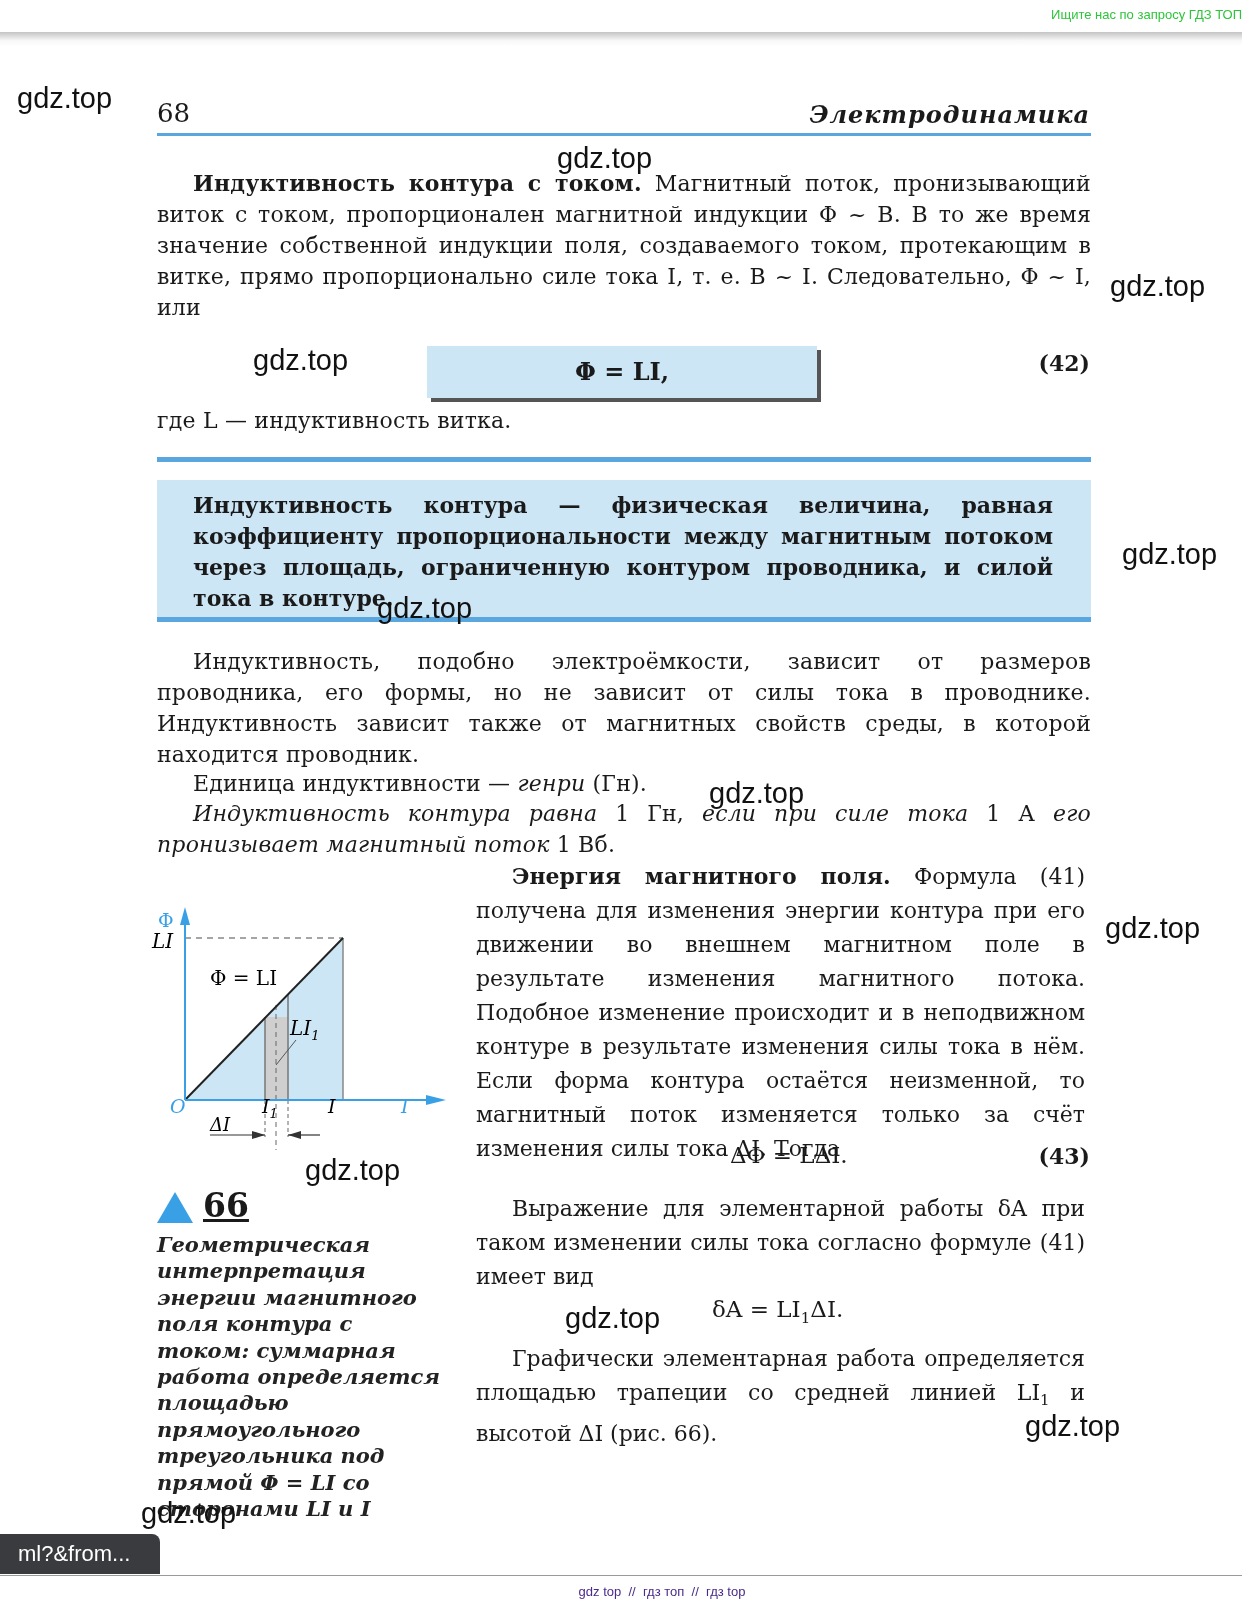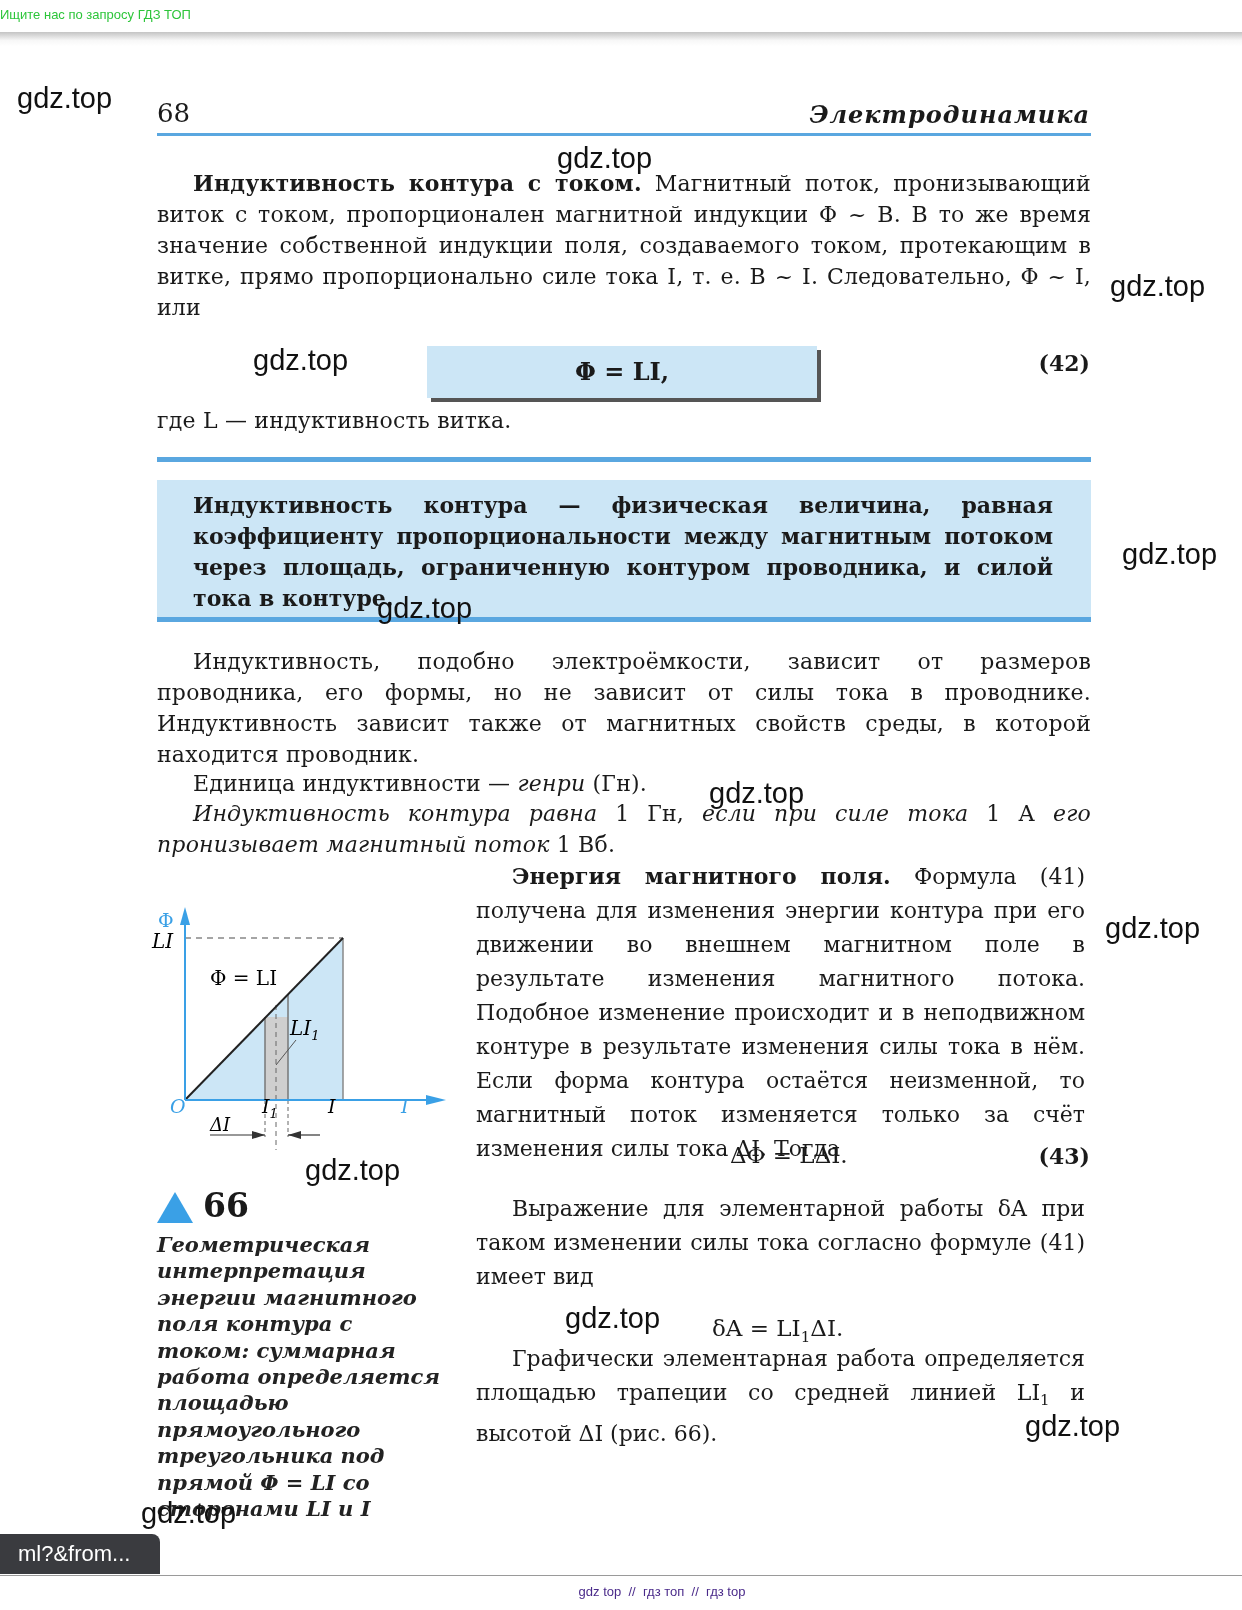--- a/index.html
+++ b/index.html
@@ -1,38 +1,38 @@
 <!DOCTYPE html>
 <html><head>
 <meta charset="utf-8">
 <style>
   html, body { margin: 0; padding: 0; }
   body { width: 1242px; height: 1610px; position: relative; background: #fff; overflow: hidden;
          font-family: "DejaVu Serif", serif; color: #1a1a1a; }
   .topbar { position: absolute; left: 0; top: 0; width: 1242px; height: 44px; background: #fff;
-            text-align: left; }
+            text-align: right; }
   .topbar span { font-family: "Liberation Sans", sans-serif; font-size: 13px; color: #2dc53a; line-height: 30px; }
   .topshadow { position: absolute; left: 0; top: 32px; width: 1242px; height: 14px;
                background: linear-gradient(#c4c4c4, #f7f7f7 60%, #fff); }
   .wm { position: absolute; font-family: "Liberation Sans", sans-serif; font-size: 29px; color: #111; margin-top: 12px; }
   .pagenum { position: absolute; left: 157px; top: 98px; font-size: 26px; font-weight: normal; }
   .section { position: absolute; right: 152px; top: 100px; font-size: 24px; font-weight: bold; font-style: italic; letter-spacing: 1px; }
   .hrule { position: absolute; left: 157px; width: 934px; background: #5aa7e0; }
   .p { position: absolute; left: 157px; width: 934px; font-size: 22px; line-height: 31px; text-align: justify; text-align-last: left; letter-spacing: 0.2px; }
   .b { font-weight: bold; }
   .i { font-style: italic; }
   .indent { text-indent: 36px; }
   .formula-box { position: absolute; left: 427px; top: 346px; width: 390px; height: 52px; background: #cce6f6;
                  box-shadow: 4px 4px 0 #555; text-align: center; font-size: 24px; line-height: 52px; font-weight: bold; }
   .eqnum { position: absolute; right: 152px; font-size: 22px; font-weight: bold; }
   .defbox { position: absolute; left: 157px; top: 480px; width: 934px; height: 140px; background: #cce6f6; }
   .defbox .txt { position: absolute; left: 36px; top: 10px; width: 860px; font-size: 22px; line-height: 31px; font-weight: bold; text-align: justify; text-align-last: left; }
   .col2 { position: absolute; left: 476px; width: 609px; font-size: 22px; line-height: 34px; text-align: justify; text-align-last: left; }
   .caption { position: absolute; left: 157px; top: 1232px; width: 290px; font-size: 21px; line-height: 26.4px; font-style: italic; font-weight: bold; color: #222; }
-  .fignum { position: absolute; left: 157px; top: 1186px; font-size: 33px; font-weight: bold; }
+  .fignum { position: absolute; left: 157px; top: 1186px; font-size: 33px; font-weight: bold; text-decoration: underline; }
   .tri { position: absolute; left: 157px; top: 1192px; width: 0; height: 0; border-left: 18px solid transparent; border-right: 18px solid transparent; border-bottom: 31px solid #3aa0e6; }
   .fignum span { margin-left: 46px; }
   .tooltip { position: absolute; left: 0; top: 1534px; width: 142px; height: 40px; background: #3a3b3f; border-radius: 0 8px 0 0;
              color: #fff; font-family: "Liberation Sans", sans-serif; font-size: 22px; line-height: 40px; padding-left: 18px; overflow: hidden; white-space: nowrap; }
   .bottomrule { position: absolute; left: 0; top: 1575px; width: 1242px; height: 1px; background: #9a9a9a; }
   .footer { position: absolute; top: 1584px; left: 0; width: 1242px; text-align: center; font-family: "Liberation Sans", sans-serif; font-size: 13px; color: #4a2a8a; margin-left: 41px; }
   svg text { font-family: "DejaVu Serif", serif; }
 </style>
 </head>
 <body>
@@ -75,21 +75,21 @@
 
 <div class="col2 indent" style="top:859px;">
   <span class="b">Энергия магнитного поля.</span><span> Формула (41) получена для изменения энергии контура при его движении во внешнем магнитном поле в результате изменения магнитного потока. Подобное изменение происходит и в неподвижном контуре в результате изменения силы тока в нём. Если форма контура остаётся неизменной, то магнитный поток изменяется только за счёт изменения силы тока ΔI. Тогда</span>
 </div>
 
 <div style="position:absolute;left:730px;top:1142px;font-size:23px;">ΔΦ = LΔI.</div>
 <div class="eqnum" style="top:1143px;">(43)</div>
 
 <div class="col2 indent" style="top:1192px;">Выражение для элементарной работы δA при таком изменении силы тока согласно формуле (41) имеет вид</div>
 
-<div style="position:absolute;left:712px;top:1296px;font-size:23px;margin-top:19px;">
+<div style="position:absolute;left:712px;top:1296px;font-size:23px;">
   <span>δA = LI</span><sub style="font-size:15px;">1</sub><span>ΔI.</span>
 </div>
 
 <div class="col2 indent" style="top:1342px;">
   <span>Графически элементарная работа определяется площадью трапеции со средней линией LI</span><sub style="font-size:15px;">1</sub><span> и высотой ΔI (рис. 66).</span>
 </div>
 
 <svg style="position:absolute;left:150px;top:905px;" width="300" height="260" viewBox="0 0 300 260">
   <polygon points="35,195 193,33 193,195" fill="#cce6f6"></polygon>
   <rect x="115" y="112" width="23" height="83" fill="#cfcfcf"></rect>

